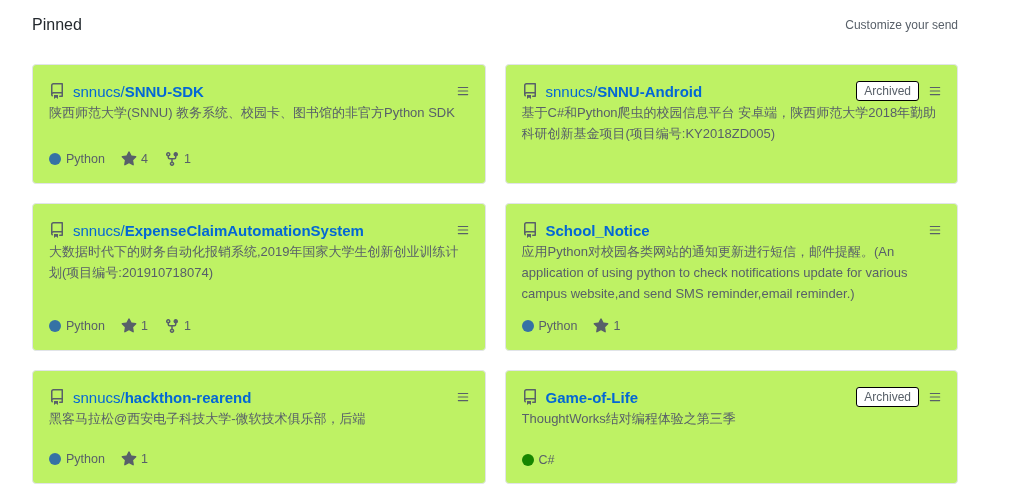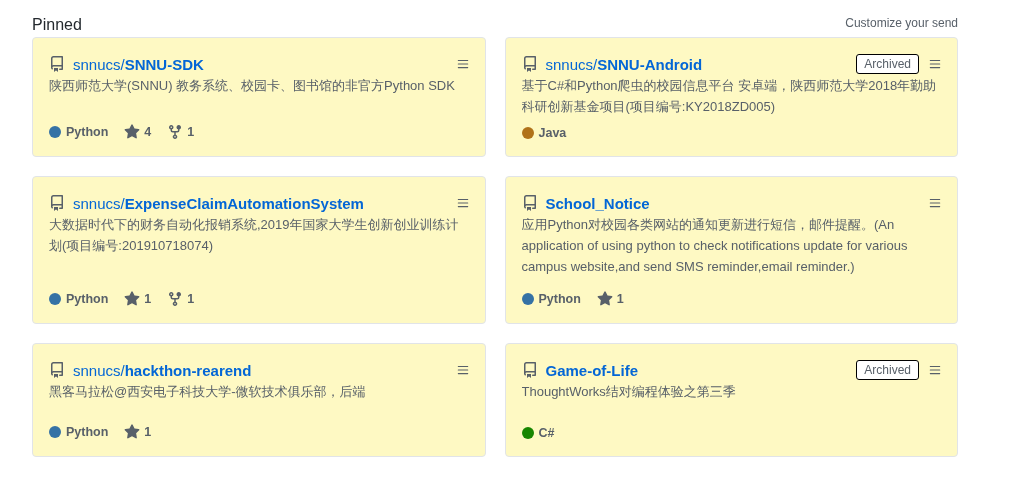--- a/index.html
+++ b/index.html
@@ -2,47 +2,47 @@
 <html><head>
 <meta charset="utf-8">
 <style>
   html,body{margin:0;padding:0;}
   body{
     width:1029px;height:491px;background:#ffffff;
     font-family:"Liberation Sans","DejaVu Sans",sans-serif;
     color:#24292e;-webkit-font-smoothing:antialiased;
   }
   .page{box-sizing:border-box;width:1029px;height:491px;padding:16px 71px 0 32px;overflow:hidden;}
-  .pinned-header{display:flex;align-items:flex-start;justify-content:space-between;margin-bottom:3px;gap:8px;}
+  .pinned-header{display:flex;align-items:center;justify-content:space-between;margin-bottom:30px;gap:8px;}
   .pinned-title{font-size:16px;font-weight:400;color:#24292e;}
   .customize-link{font-size:12px;color:#586069;text-decoration:none;cursor:pointer;}
   .grid{
     display:grid;grid-template-columns:1fr 1fr;
     grid-template-rows:120px 148px 114px;
     column-gap:19px;row-gap:19px;
   }
   .card{
     box-sizing:border-box;border:1px solid #e1e4e8;border-radius:4px;
-    background:#fef9c3;padding:16px;display:flex;flex-direction:column;overflow:hidden;
+    background:#bef264;padding:16px;display:flex;flex-direction:column;overflow:hidden;
   }
   .card-title{display:flex;align-items:center;min-height:20px;}
   .repo-icon{flex:none;width:16px;height:16px;margin-right:8px;color:#586069;}
   .repo-link{flex:1;min-width:0;font-size:15px;color:#0366d6;text-decoration:none;cursor:pointer;white-space:nowrap;overflow:hidden;text-overflow:ellipsis;}
   .repo-owner{font-weight:400;}
   .repo-name{font-weight:600;}
   .archived-badge{
     flex:none;margin-left:8px;font-size:12px;line-height:18px;color:#586069;
     border:1px solid #000000;border-radius:3px;padding:0 7px;background:#fff;
   }
   .grabber{flex:none;margin-left:10px;color:#586069;cursor:grab;display:flex;align-items:center;}
   .card-desc{
     font-size:13px;line-height:21px;color:#586069;margin:1px 0 0 0;
     overflow:hidden;
   }
-  .card-footer{margin-top:auto;display:flex;align-items:center;font-size:12.5px;color:#586069;font-weight:bold;}
+  .card-footer{margin-top:auto;display:flex;align-items:center;font-size:12.5px;color:#586069;}
   .lang{display:flex;align-items:center;margin-right:16px;}
   .lang-dot{width:12px;height:12px;border-radius:50%;margin-right:5px;background:#ccc;}
   .meta-link{display:flex;align-items:center;margin-right:16px;color:#586069;text-decoration:none;cursor:pointer;}
   .meta-link svg{margin-right:4px;}
   .octicon{fill:currentColor;display:block;}
 </style>
 </head>
 <body>
 
 <div class="page">
@@ -95,27 +95,20 @@
       </span>
       <a class="repo-link"><span class="repo-owner">snnucs/</span><span class="repo-name">SNNU-Android</span></a>
       <span class="archived-badge">Archived</span>
       <span class="grabber">
         <svg class="octicon" width="12" height="12" viewBox="0 0 16 16" aria-hidden="true">
               <path d="M1 3.25a.75.75 0 0 1 .75-.75h12.5a.75.75 0 0 1 0 1.5H1.75A.75.75 0 0 1 1 3.25Zm0 4.75a.75.75 0 0 1 .75-.75h12.5a.75.75 0 0 1 0 1.5H1.75A.75.75 0 0 1 1 8Zm0 4.75a.75.75 0 0 1 .75-.75h12.5a.75.75 0 0 1 0 1.5H1.75a.75.75 0 0 1-.75-.75Z"></path>
             </svg>
       </span>
     </div>
     <p class="card-desc">基于C#和Python爬虫的校园信息平台 安卓端，陕西师范大学2018年勤助科研创新基金项目(项目编号:KY2018ZD005)</p>
-    <div class="card-footer">
-      <span class="lang">
-        <span class="lang-dot" style="background: rgb(176, 114, 25);"></span>
-        <span>Java</span>
-      </span>
-
-    </div>
   </div>
       <div class="card">
     <div class="card-title">
       <span class="repo-icon">
         <svg class="octicon" width="16" height="16" viewBox="0 0 16 16" aria-hidden="true">
               <path d="M2 2.5A2.5 2.5 0 0 1 4.5 0h8.75a.75.75 0 0 1 .75.75v12.5a.75.75 0 0 1-.75.75h-2.5a.75.75 0 0 1 0-1.5h1.75v-2h-8a1 1 0 0 0-.714 1.7.75.75 0 1 1-1.072 1.05A2.495 2.495 0 0 1 2 11.5Zm10.5-1h-8a1 1 0 0 0-1 1v6.708A2.486 2.486 0 0 1 4.5 9h8ZM5 12.25a.25.25 0 0 1 .25-.25h3.5a.25.25 0 0 1 .25.25v3.25a.25.25 0 0 1-.4.2l-1.45-1.087a.249.249 0 0 0-.3 0L5.4 15.7a.25.25 0 0 1-.4-.2Z"></path>
             </svg>
       </span>
       <a class="repo-link"><span class="repo-owner">snnucs/</span><span class="repo-name">ExpenseClaimAutomationSystem</span></a>
 

